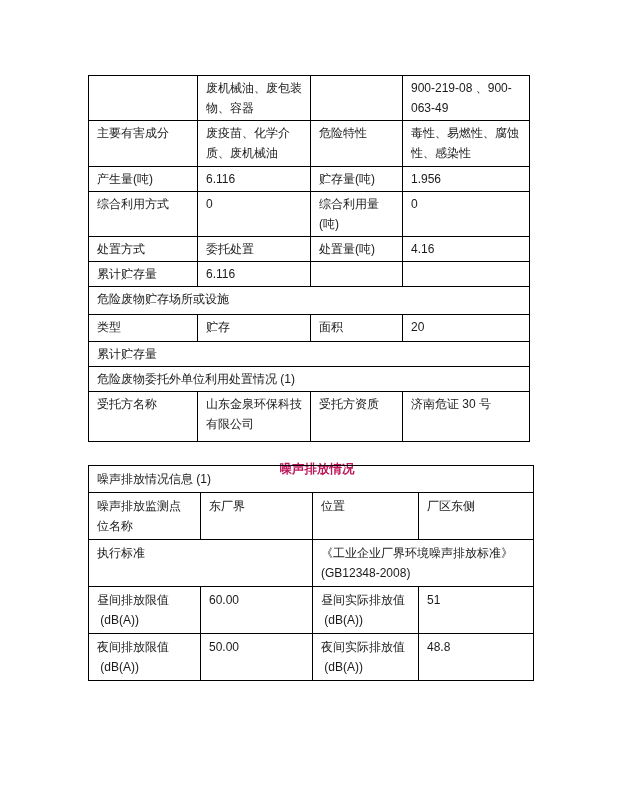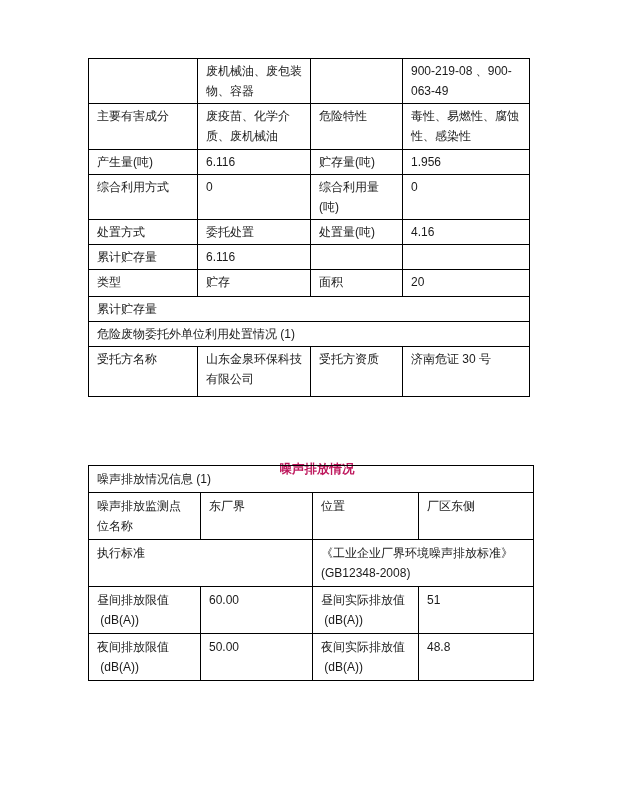--- a/index.html
+++ b/index.html
@@ -27,21 +27,21 @@
   table.doc-table td {
     border: 1px solid #000000;
     vertical-align: top;
     padding: 2px 8px;
     white-space: pre-wrap;
     word-break: normal;
     overflow: hidden;
   }
   #waste-table {
     left: 88px;
-    top: 58px;
+    top: 75px;
     width: 441px;
   }
   #noise-table {
     left: 88px;
     top: 465px;
     width: 445px;
   }
   #noise-table td {
     padding: 3px 8px;
   }
@@ -99,20 +99,23 @@
         <td>委托处置</td>
         <td>处置量(吨)</td>
         <td>4.16</td>
       </tr>
       <tr style="height:25px">
         <td>累计贮存量</td>
         <td>6.116</td>
         <td></td>
         <td></td>
       </tr>
+      <tr style="height:28px">
+        <td colspan="4">危险废物贮存场所或设施</td>
+      </tr>
       <tr style="height:27px">
         <td>类型</td>
         <td>贮存</td>
         <td>面积</td>
         <td>20</td>
       </tr>
       <tr style="height:23px">
         <td colspan="4">累计贮存量</td>
       </tr>
       <tr style="height:24px">

